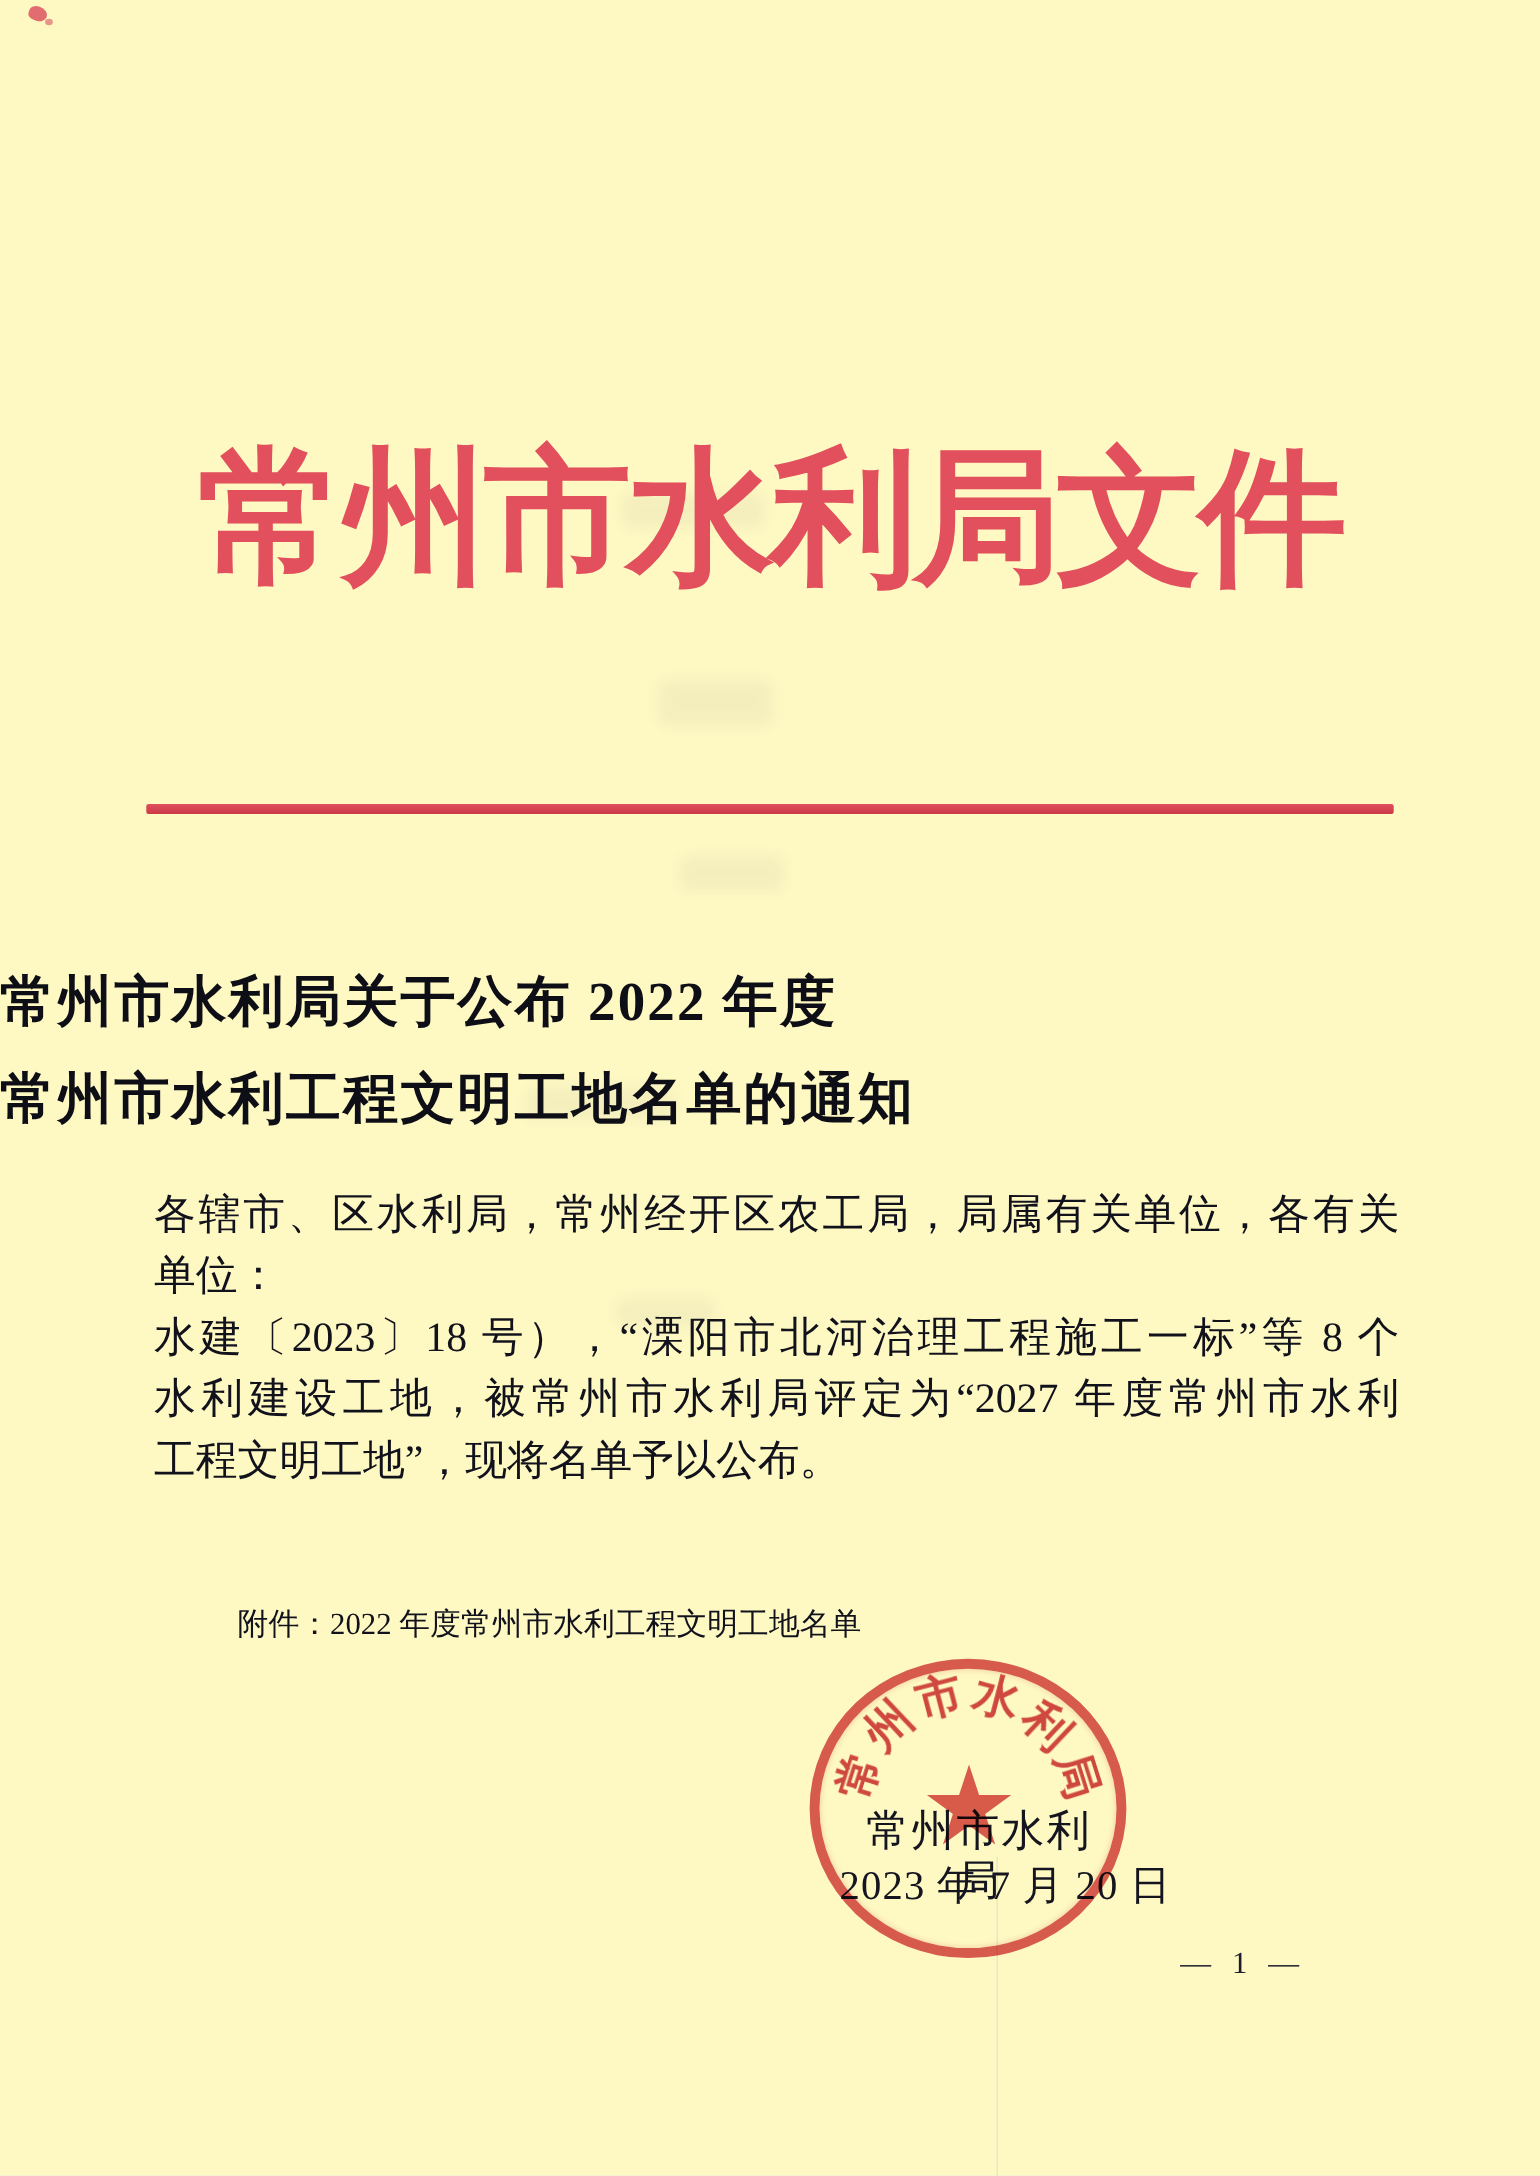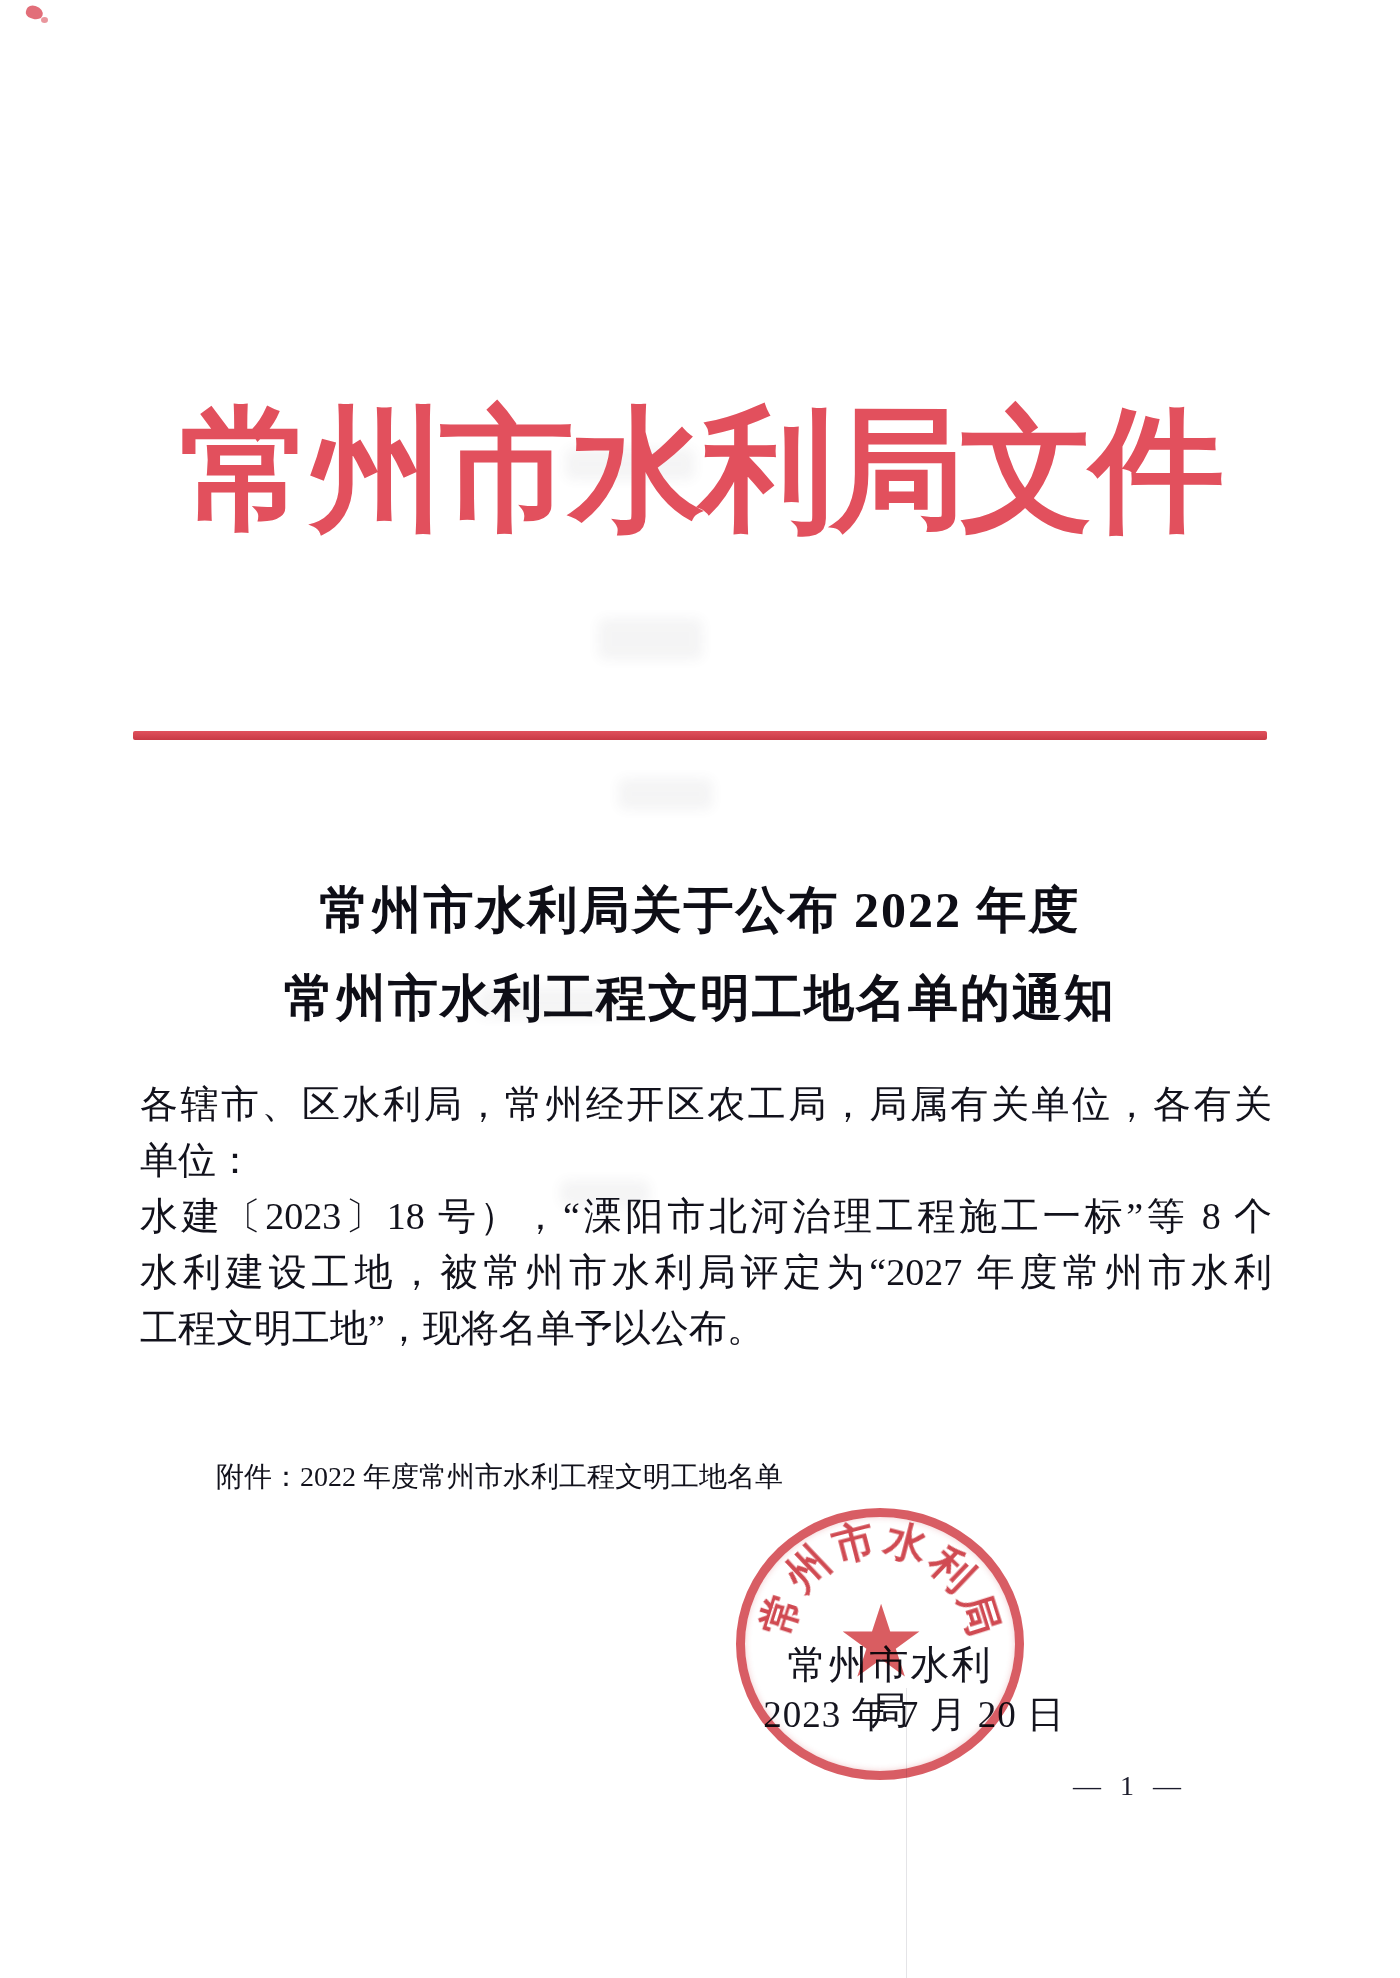--- a/index.html
+++ b/index.html
@@ -1,18 +1,18 @@
 <!DOCTYPE html>
 <html><head>
 <meta charset="utf-8">
 <style>
   html,body{margin:0;padding:0;background:#e8e8e8;}
   .page{
     position:relative; width:1400px; height:1978px; margin:0 auto;
-    background:#ffffff; overflow:hidden;
+    background:#fef9c3; overflow:hidden;
     font-family:"Liberation Serif","DejaVu Serif",serif;
     color:#14141e;
   }
   
   .speck{position:absolute;left:26px;top:6px;width:17px;height:13px;background:#dd5562;border-radius:45% 55% 50% 40%;transform:rotate(18deg);opacity:.85;}
   .speck2{position:absolute;left:41px;top:17px;width:7px;height:6px;background:#e06a74;border-radius:50%;opacity:.7;}
   
   .ghost{position:absolute;background:#4a4a55;opacity:.055;filter:blur(6px);border-radius:8px;}
   .g1{left:565px;top:448px;width:130px;height:32px;}
   .g2{left:598px;top:618px;width:105px;height:42px;}
@@ -31,21 +31,21 @@
     position:absolute; top:666px; left:0; width:100%;
     text-align:center; font-size:38px; line-height:46px;
     letter-spacing:2px; color:#1c1c2e;
   }
   .red-rule{
     position:absolute; top:731px; left:133px; width:1134px; height:9px;
     background:linear-gradient(#e0505c,#c93a46); border-radius:2px;
   }
   .title{
     position:absolute; top:866px; left:0; width:100%;
-    text-align:center; font-weight:bold; color:#0e0e16;
+    text-align:left; font-weight:bold; color:#0e0e16;
     font-size:50px; line-height:88px; letter-spacing:2px;
   }
   .body-block{
     position:absolute; top:1076px; left:140px; width:1132px;
     font-size:38px; line-height:56px; color:#12121c;
   }
   .bline{width:100%;}
   .fill{text-align:justify; text-align-last:justify;}
   .indent{padding-left:76px; box-sizing:border-box;}
   .attach{

